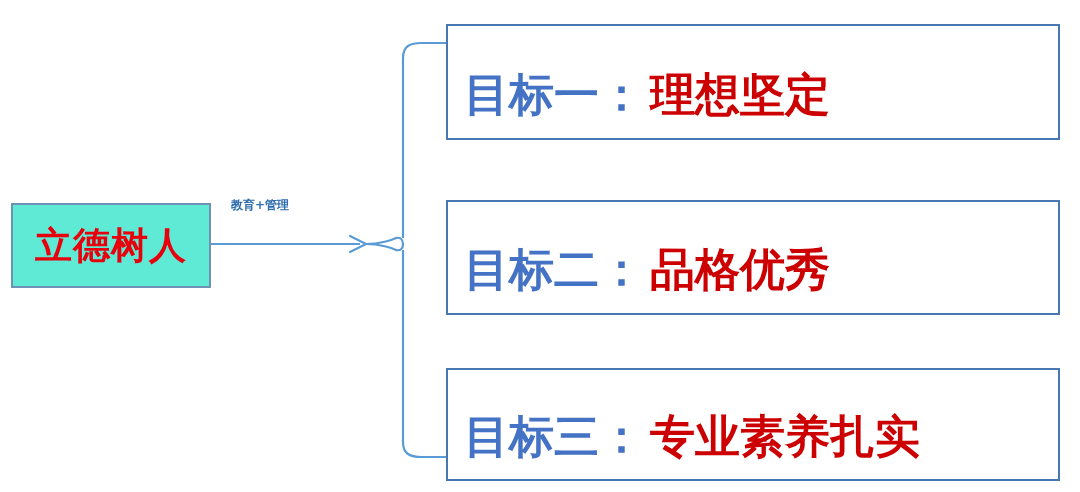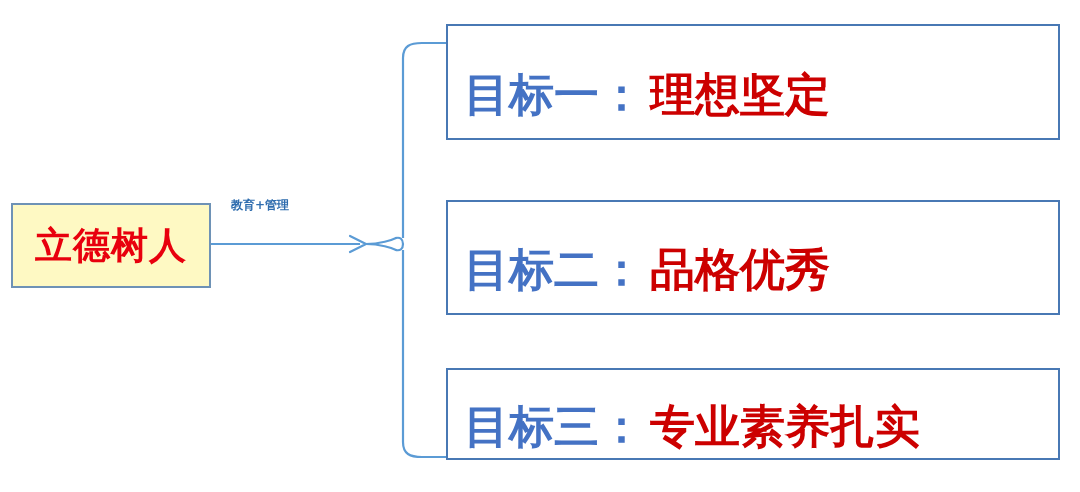--- a/index.html
+++ b/index.html
@@ -22,21 +22,21 @@
     height: 492px;
   }
 
   
   .source-node {
     position: absolute;
     left: 11px;
     top: 203px;
     width: 200px;
     height: 85px;
-    background: #fef9c3;
+    background: #5eead4;
     border: 2px solid #6E92B6;
     box-sizing: border-box;
     display: flex;
     align-items: center;
     justify-content: center;
   }
   .source-node-label {
     color: #E8000D;
     font-size: 37px;
     font-weight: bold;
@@ -73,21 +73,21 @@
     left: 446px;
     width: 614px;
     background: #ffffff;
     border: 2px solid #4878B4;
     box-sizing: border-box;
     display: flex;
     align-items: center;
   }
   .goal-box-1 { top: 24px;  height: 116px; }
   .goal-box-2 { top: 200px; height: 115px; }
-  .goal-box-3 { top: 368px; height: 92px; }
+  .goal-box-3 { top: 368px; height: 113px; }
 
   .goal-text {
     padding-left: 16px;
     font-size: 45px;
     font-weight: bold;
     line-height: 1;
     white-space: nowrap;
     margin-top: 24px;
   }
   .goal-prefix {

